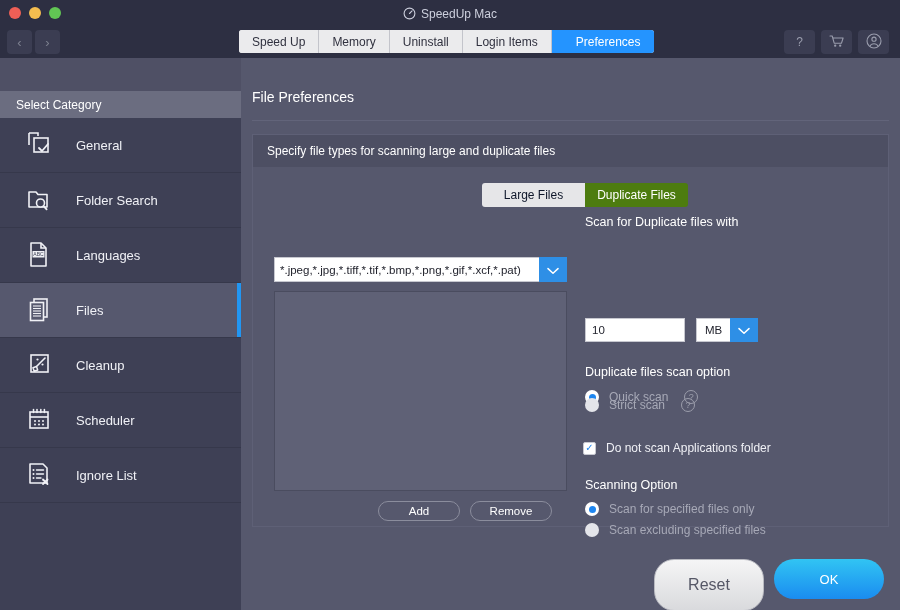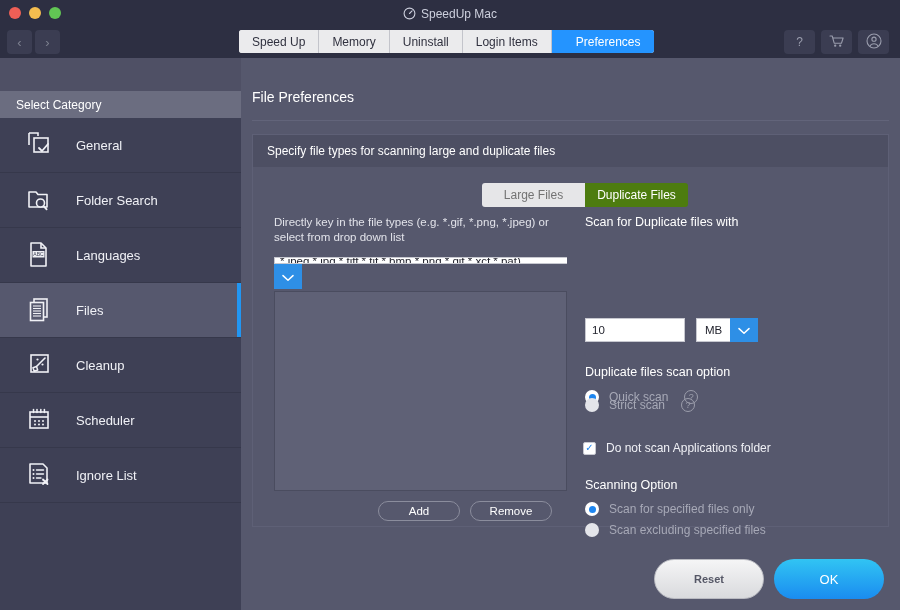--- a/index.html
+++ b/index.html
@@ -152,31 +152,31 @@
 
   .seg {
     position: absolute; left: 229px; top: 48px;
     display: flex; border-radius: 3px; overflow: hidden;
   }
   .seg-btn {
     width: 103px; height: 24px;
     display: flex; align-items: center; justify-content: center;
     font-size: 12px;
   }
-  .seg-btn.off { background: #e6e6e8; color: #737373; }
+  .seg-btn.off { background: #e6e6e8; color: #0f172a; }
   .seg-btn.on  { background: #4d7c0f; color: #ffffff; }
 
   .hint {
     position: absolute; left: 21px; top: 80px;
     width: 290px;
     color: #e2e3ea; font-size: 11.5px; line-height: 15px;
   }
   .types-row {
     position: absolute; left: 21px; top: 122px;
-    display: flex; width: 293px; height: 32px; flex-direction: column;
+    display: flex; width: 293px; height: 32px;
   }
   .types-input {
     flex: 1; height: 25px;
     background: #ffffff;
     border: 1px solid #c7c8d0;
     border-right: none;
     color: #23242e; font-size: 11.5px;
     padding: 0 5px;
     display: flex; align-items: center;
     overflow: hidden; white-space: nowrap;
@@ -271,26 +271,26 @@
   }
   .check-lbl { margin-left: 10px; color: #f0f1f6; font-size: 12px; }
 
   
   .footer {
     position: absolute; left: 241px; bottom: 0;
     width: 659px; height: 62px;
   }
   .btn-reset {
     position: absolute; right: 136px; top: 11px;
-    width: 110px; height: 40px;
+    width: 110px; height: 52px;
     border-radius: 20px;
     background: linear-gradient(#f5f5f6, #d9dadd);
     border: 1px solid #b9bac1;
     display: flex; align-items: center; justify-content: center;
-    color: #555766; font-size: 11px; font-weight: bold;
+    color: #555766; font-size: 16px;
   }
   .btn-ok {
     position: absolute; right: 16px; top: 11px;
     width: 110px; height: 40px;
     border-radius: 20px;
     background: linear-gradient(#31c4f3, #1a8cf0);
     display: flex; align-items: center; justify-content: center;
     color: #ffffff; font-size: 13px;
   }
 </style>
@@ -483,21 +483,20 @@
     <div class="title-rule"></div>
 
     <div class="panel">
       <div class="panel-head">Specify file types for scanning large and duplicate files</div>
 
       <div class="seg">
         <div class="seg-btn off">Large Files</div>
         <div class="seg-btn on">Duplicate Files</div>
       </div>
 
-      <div class="hint">Directly key in the file types (e.g. *.gif, *.png, *.jpeg) or select from drop down list</div>
 
       <div class="types-row">
         <div class="types-input" title="*.gif, *.png, *.jpeg">*.jpeg,*.jpg,*.tiff,*.tif,*.bmp,*.png,*.gif,*.xcf,*.pat)</div>
         <div class="dd-btn">
           <span>
             <svg width="12" height="8" viewBox="0 0 12 8">
               <path d="M1 1.6l5 4.6 5-4.6" fill="none" stroke="#ffffff" stroke-width="1.5" stroke-linecap="round" stroke-linejoin="round"></path>
             </svg>
           </span>
         </div>

